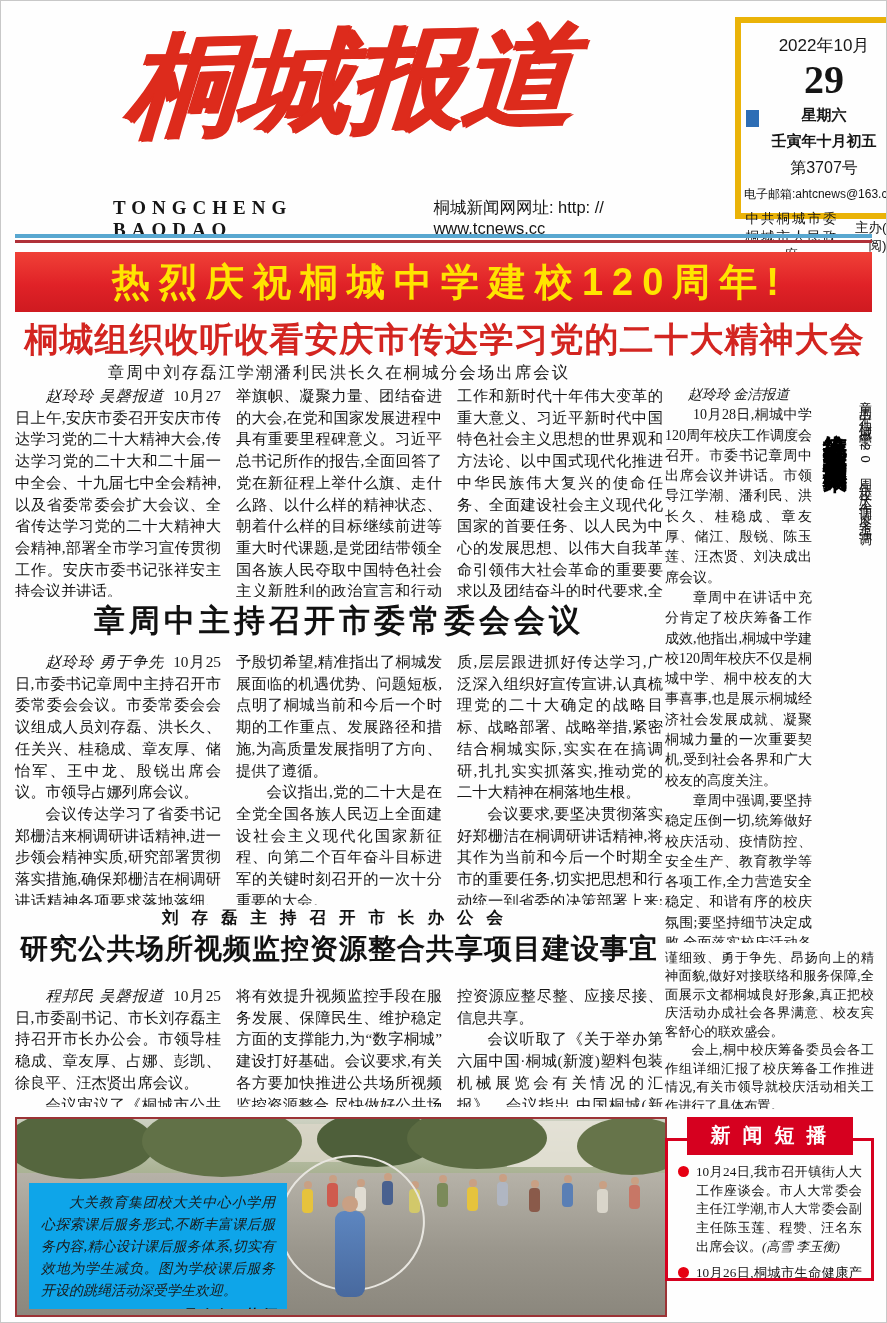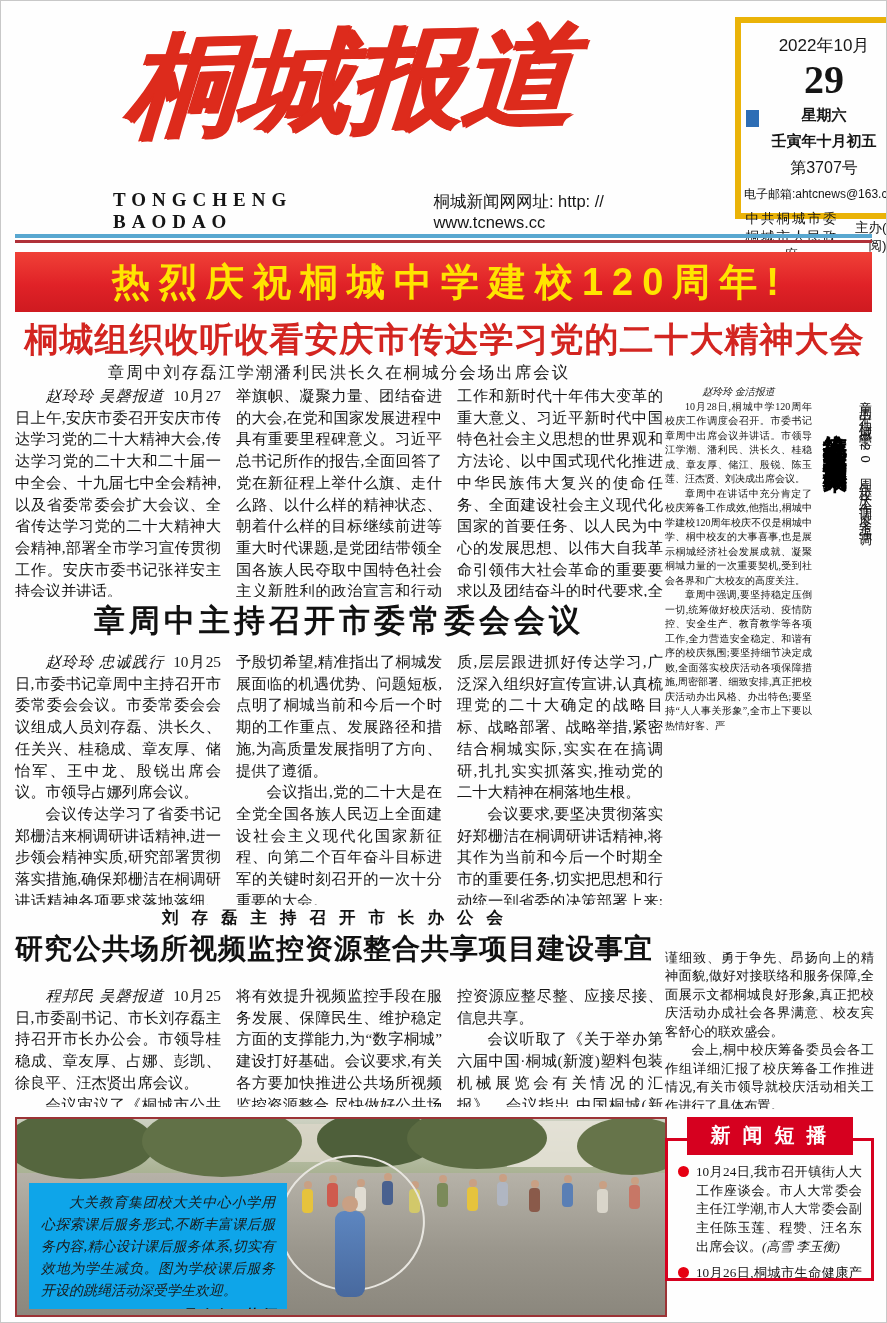--- a/index.html
+++ b/index.html
@@ -4,21 +4,21 @@
 <style>
   html,body{margin:0;padding:0;background:#e9e9e9;}
   .page{position:relative;width:887px;height:1323px;margin:0 auto;background:#fefefe;
         border:1px solid #c8c8c8;box-sizing:border-box;overflow:hidden;
         font-family:"Liberation Serif","DejaVu Serif",serif;color:#151515;}
   
   .mast-title{position:absolute;left:60px;top:-2px;width:580px;text-align:center;
       font-family:"DejaVu Serif",serif;font-style:italic;font-weight:bold;font-size:112px;
       line-height:1.45;color:#dd2b1c;transform:skewX(-5deg) rotate(-1.5deg);
       text-shadow:2px 1px 0 #dd2b1c,-1px 0 0 #dd2b1c;white-space:nowrap;}
-  .mast-sub{position:absolute;left:112px;top:188px;width:560px;display:flex;align-items:center;}
+  .mast-sub{position:absolute;left:112px;top:196px;width:560px;display:flex;align-items:flex-start;}
   .mast-en{font-weight:bold;font-size:19px;letter-spacing:6px;font-family:"Liberation Serif",serif;}
   .mast-web{margin-left:62px;font-size:16.5px;font-family:"Liberation Sans",sans-serif;}
   .datebox{position:absolute;left:734px;top:16px;width:178px;height:202px;border:6px solid #eab308;
       box-sizing:border-box;text-align:center;font-family:"Liberation Sans",sans-serif;}
   .db-greg{margin-top:11px;font-size:17px;}
   .db-day{margin-top:2px;font-size:40px;font-weight:bold;font-family:"Liberation Serif",serif;line-height:1.05;}
   .db-badge{position:absolute;left:5px;top:87px;width:13px;height:17px;background:#2d6db5;}
   .db-week{display:block;margin-top:5px;font-size:15px;font-weight:bold;}
   .db-lunar{margin-top:7px;font-size:15px;font-weight:bold;}
   .db-issue{margin-top:7px;font-size:16px;}
@@ -42,21 +42,21 @@
   .col{flex:1;overflow:hidden;font-size:15.3px;line-height:1.42;text-align:justify;}
   .col p{margin:0;text-indent:2em;}
   .col p.cont{text-indent:0;}
   .byline{font-style:italic;margin-right:9px;}
   .lead-cols{top:384px;height:212px;}
   .ccm-head{position:absolute;left:14px;width:648px;top:599px;margin:0;text-align:center;
       font-family:"Liberation Sans",sans-serif;font-weight:bold;font-size:31px;letter-spacing:4px;color:#111;}
   .ccm-cols{top:650px;height:254px;}
   .mayor-kicker{position:absolute;left:14px;width:648px;top:906px;text-align:center;
       font-family:"Liberation Sans",sans-serif;font-weight:bold;font-size:16.5px;letter-spacing:13px;color:#111;}
-  .mayor-head{position:absolute;left:14px;width:648px;top:929px;margin:0;text-align:left;
+  .mayor-head{position:absolute;left:14px;width:648px;top:929px;margin:0;text-align:center;
       font-family:"Liberation Sans",sans-serif;font-weight:bold;font-size:28px;letter-spacing:1px;color:#111;}
   .mayor-cols{top:984px;height:122px;}
   
   .photo{position:absolute;left:14px;top:1116px;width:648px;height:196px;border:2px solid #9c3336;
       box-sizing:content-box;overflow:hidden;}
   .ph-band-top{position:absolute;top:0;left:0;right:0;height:56px;background:linear-gradient(180deg,#cdd1c2,#a8b191);}
   .ph-ground{position:absolute;top:54px;left:0;right:0;bottom:0;background:linear-gradient(180deg,#b6b2a8,#9a968c 55%,#8b877d);}
   .ph-bldg{position:absolute;top:2px;right:8px;width:150px;height:46px;background:#e7e4d9;opacity:.85;}
   .ph-bldg2{position:absolute;top:5px;left:250px;width:90px;height:38px;background:#dcd7ca;opacity:.75;}
   .ph-tree{position:absolute;border-radius:50%;}
@@ -72,21 +72,21 @@
   .kid-main::before{content:"";position:absolute;top:-15px;left:7px;width:16px;height:16px;border-radius:50%;background:#c9a084;}
   .rope{position:absolute;left:262px;top:36px;width:142px;height:132px;border:2.5px solid #e8e6e0;
       border-radius:50%;transform:rotate(-8deg);}
   .caption{position:absolute;left:12px;top:64px;bottom:6px;width:258px;background:#0ea5e9;
       padding:9px 12px;box-sizing:border-box;margin:0;overflow:hidden;}
   .caption p{margin:0;font-size:14px;line-height:1.58;font-style:italic;text-indent:2em;text-align:justify;color:#1a1a1a;}
   .cap-credit{margin-top:3px;text-align:right;font-style:italic;font-weight:bold;font-size:14.5px;}
   
   .sidebar{position:absolute;left:664px;top:384px;width:209px;}
   .sb-top{display:flex;height:558px;}
-  .sb-text{flex:1;overflow:hidden;font-size:10px;line-height:1.45;text-align:justify;}
+  .sb-text{flex:1;overflow:hidden;font-size:14px;line-height:1.45;text-align:justify;}
   .sb-text p{margin:0;text-indent:2em;}
   .sb-byline{text-indent:0 !important;text-align:center;font-style:italic;}
   .sb-headline{writing-mode:vertical-rl;font-size:24px;font-weight:bold;letter-spacing:1px;
       margin-left:7px;margin-top:30px;font-family:"Liberation Serif",serif;color:#000;}
   .sb-kicker{writing-mode:vertical-rl;font-size:13px;letter-spacing:5px;margin-left:5px;margin-top:6px;
       font-family:"Liberation Sans",sans-serif;color:#111;}
   .sb-bottom{margin-top:6px;height:160px;overflow:hidden;font-size:13.2px;line-height:1.4;text-align:justify;}
   .sb-bottom p{margin:0;text-indent:2em;}
   .sb-bottom p.cont{text-indent:0;}
   
@@ -144,21 +144,21 @@
       <p class="cont">举旗帜、凝聚力量、团结奋进的大会,在党和国家发展进程中具有重要里程碑意义。习近平总书记所作的报告,全面回答了党在新征程上举什么旗、走什么路、以什么样的精神状态、朝着什么样的目标继续前进等重大时代课题,是党团结带领全国各族人民夺取中国特色社会主义新胜利的政治宣言和行动纲领。党的二十届一中全会选举产生新一届中央领导机构,习近平同志继续当选为中央委员会总书记,是党心所向、民心所盼、众望所归。我们要认真落实“五个牢牢把握”重要要求,按照中央和省委统一部署,深入学习领会过去五年</p>
     </div>
     <div class="col">
       <p class="cont"><span>工作和新时代十年伟大变革的重大意义、习近平新时代中国特色社会主义思想的世界观和方法论、以中国式现代化推进中华民族伟大复兴的使命任务、全面建设社会主义现代化国家的首要任务、以人民为中心的发展思想、以伟大自我革命引领伟大社会革命的重要要求以及团结奋斗的时代要求,全面理解、准确把握党的二十大精神,衷心拥护“两个确立”,忠诚践行“两个维护”,把全市各级各方面智慧和力量都汇聚到现代化美好安庆建设上来,用新的伟大奋斗创造新的伟业。</span></p>
     </div>
   </section>
 
   <h2 class="ccm-head">章周中主持召开市委常委会会议</h2>
   <section class="cols ccm-cols">
     <div class="col">
-      <p><span class="byline">赵玲玲 忠诚践行</span><span>10月25日,市委书记章周中主持召开市委常委会会议。市委常委会会议组成人员刘存磊、洪长久、任关兴、桂稳成、章友厚、储怡军、王中龙、殷锐出席会议。市领导占娜列席会议。</span></p>
+      <p><span class="byline">赵玲玲 勇于争先</span><span>10月25日,市委书记章周中主持召开市委常委会会议。市委常委会会议组成人员刘存磊、洪长久、任关兴、桂稳成、章友厚、储怡军、王中龙、殷锐出席会议。市领导占娜列席会议。</span></p>
       <p>会议传达学习了省委书记郑栅洁来桐调研讲话精神,进一步领会精神实质,研究部署贯彻落实措施,确保郑栅洁在桐调研讲话精神各项要求落地落细、取得实效。</p>
 
     </div>
     <div class="col">
       <p class="cont">予殷切希望,精准指出了桐城发展面临的机遇优势、问题短板,点明了桐城当前和今后一个时期的工作重点、发展路径和措施,为高质量发展指明了方向、提供了遵循。</p>
       <p>会议指出,党的二十大是在全党全国各族人民迈上全面建设社会主义现代化国家新征程、向第二个百年奋斗目标进军的关键时刻召开的一次十分重要的大会。</p>
 
     </div>
     <div class="col">
       <p class="cont">质,层层跟进抓好传达学习,广泛深入组织好宣传宣讲,认真梳理党的二十大确定的战略目标、战略部署、战略举措,紧密结合桐城实际,实实在在搞调研,扎扎实实抓落实,推动党的二十大精神在桐落地生根。</p>

